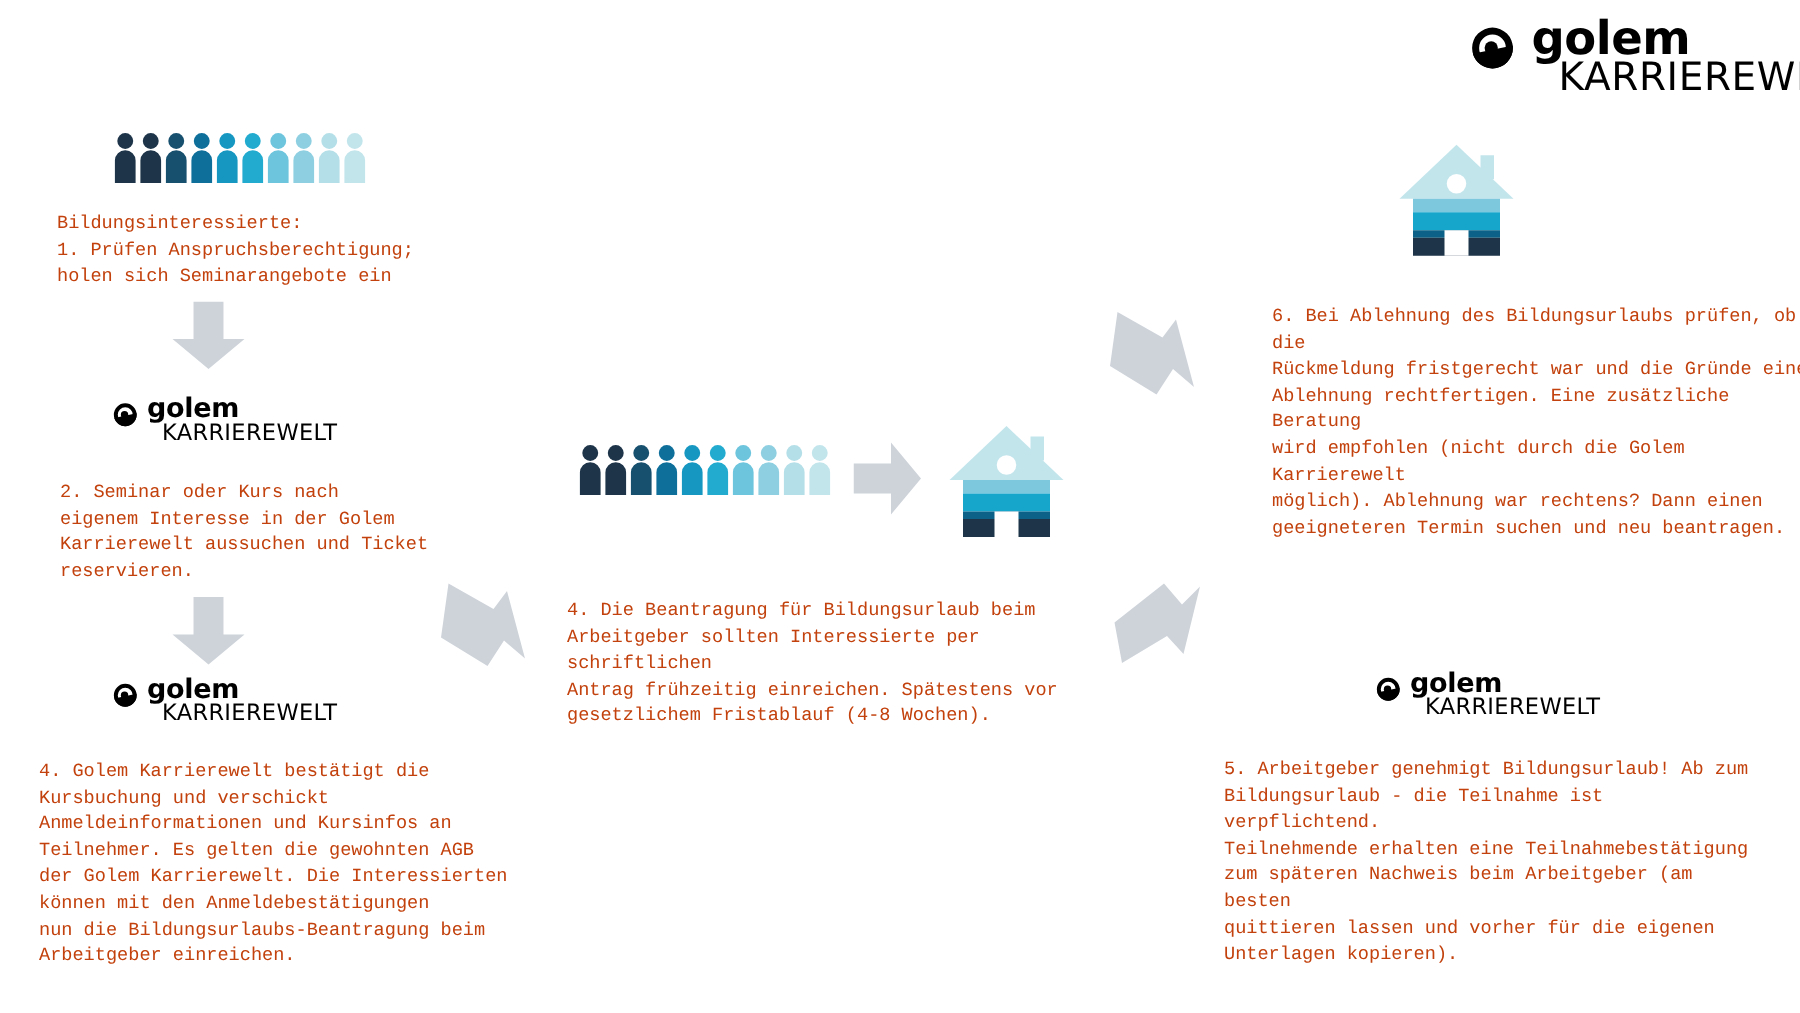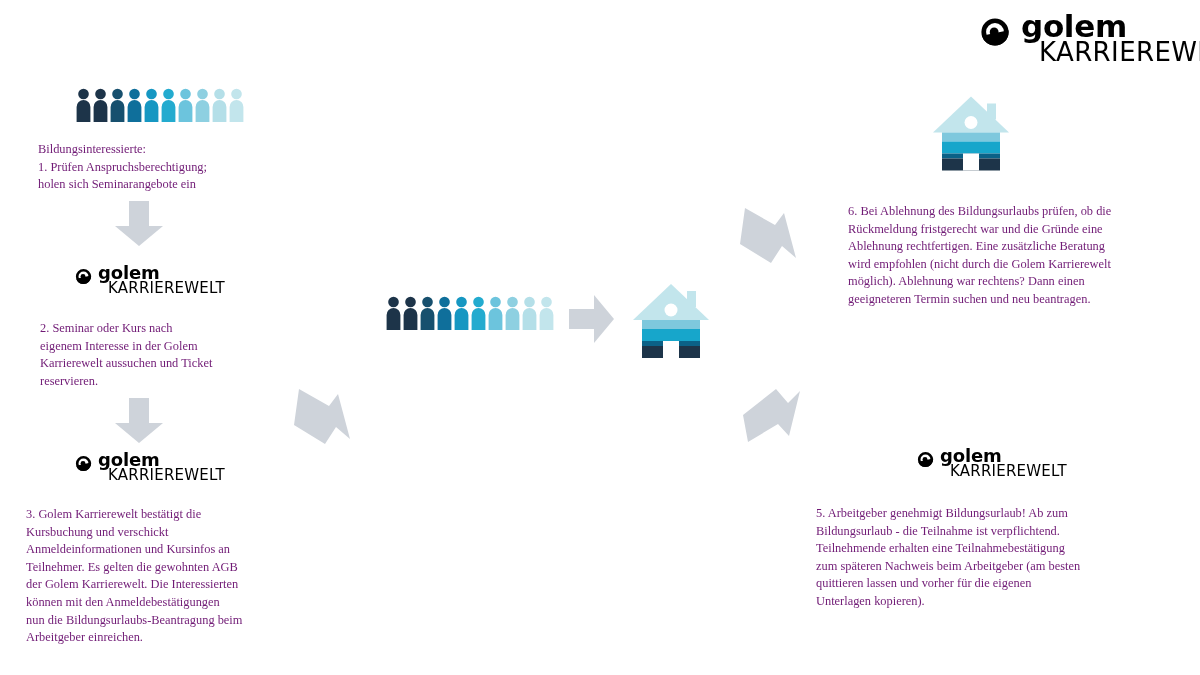--- a/index.html
+++ b/index.html
@@ -55,24 +55,24 @@
   .brand-lg .w1 { font-size: 31px; }
   .brand-lg .w2 { font-size: 26px; margin-left: 18px; }
 
   
   .brand-sm .mark { width: 19px; height: 19px; margin-right: 5px; margin-top: 2px; }
   .brand-sm .w1 { font-size: 18px; }
   .brand-sm .w2 { font-size: 15px; margin-left: 10px; }
 
   
   .txt {
-    font-family: Liberation Serif, serif;
+    font-family: Liberation Mono, monospace;
     font-size: 12.4px;
     line-height: 1.42;
-    color: #701a75;
+    color: #c2410c;
     white-space: pre-line;
   }
 
   
   .people { display: flex; align-items: flex-end; }
   .person { flex: none; }
   .house { display: block; }
   .arrow { display: block; }
 </style>
 </head>
@@ -172,21 +172,21 @@
                M20 9.5 A10.5 10.5 0 1 1 20 30.5 A10.5 10.5 0 1 1 20 9.5 Z" fill="#000" fill-rule="evenodd"></path>
       <path d="M36 20 A16 16 0 0 1 20 36 A16 16 0 0 1 4.6 24.5 L36 18 Z" fill="#000"></path>
       <circle cx="19" cy="20" r="5.2" fill="#000"></circle>
     </svg>
     <span class="words">
       <span class="w1">golem</span>
       <span class="w2">KARRIEREWELT</span>
     </span>
   </div>
 
-  <div class="abs txt" style="left:26px; top:506px; width:315px;">3. Golem Karrierewelt bestätigt die
+  <div class="abs txt" style="left:26px; top:506px; width:315px;">4. Golem Karrierewelt bestätigt die
 Kursbuchung und verschickt
 Anmeldeinformationen und Kursinfos an
 Teilnehmer. Es gelten die gewohnten AGB
 der Golem Karrierewelt. Die Interessierten
 können mit den Anmeldebestätigungen
 nun die Bildungsurlaubs-Beantragung beim
 Arbeitgeber einreichen.</div>
 
   <svg class="abs arrow" style="left:292px; top:387px;" width="66" height="62" viewBox="0 0 66 62">
     <path d="M7 2 L37 19 L46 7 L58 52 L44 40 L33 57 L2 38 Z" fill="#ced3da"></path>
@@ -248,20 +248,24 @@
     <circle cx="39" cy="27" r="6.5" fill="#ffffff"></circle>
 
     <rect x="10" y="37" width="58" height="9" fill="#7ec8dd"></rect>
     <rect x="10" y="46" width="58" height="12" fill="#17a6cb"></rect>
     <rect x="10" y="58" width="58" height="5" fill="#0b6187"></rect>
     <rect x="10" y="63" width="58" height="12" fill="#1d3449"></rect>
 
     <rect x="31" y="58" width="16" height="17" fill="#ffffff"></rect>
   </svg>
 
+  <div class="abs txt" style="left:378px; top:399px; width:340px;">4. Die Beantragung für Bildungsurlaub beim
+Arbeitgeber sollten Interessierte per schriftlichen
+Antrag frühzeitig einreichen. Spätestens vor
+gesetzlichem Fristablauf (4-8 Wochen).</div>
 
   <svg class="abs arrow" style="left:738px; top:206px;" width="66" height="62" viewBox="0 0 66 62">
     <path d="M7 2 L37 19 L46 7 L58 52 L44 40 L33 57 L2 38 Z" fill="#ced3da"></path>
   </svg>
 
   <svg class="abs arrow" style="left:740px; top:387px;" width="68" height="64" viewBox="0 0 68 64">
     <path d="M36 2 L48 16 L60 4 L49 49 L38 37 L8 55 L3 28 Z" fill="#ced3da"></path>
   </svg>
 
   <svg class="abs house" style="left:932px; top:95px;" width="78" height="76" viewBox="0 0 78 75">

